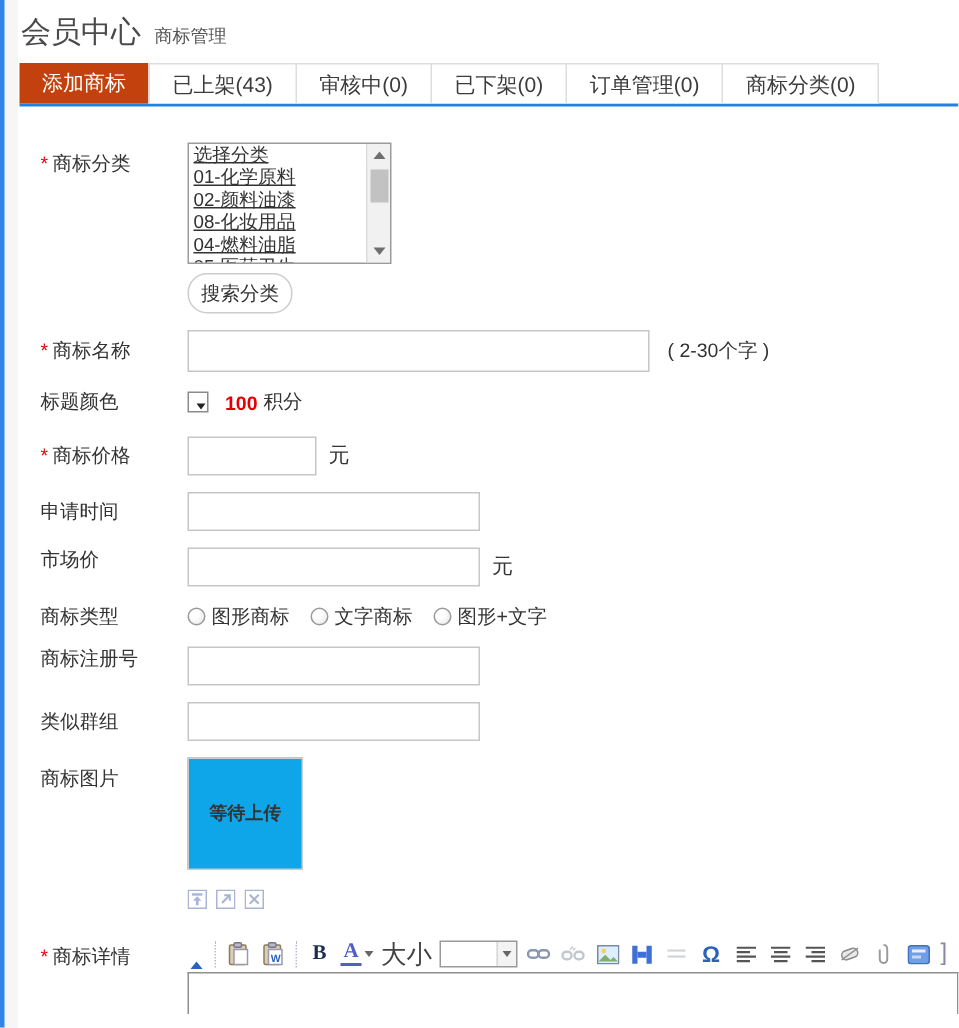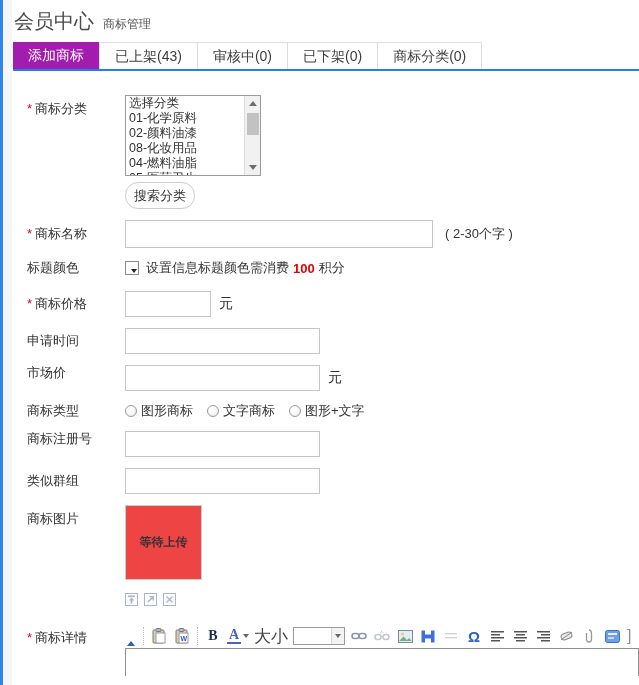--- a/index.html
+++ b/index.html
@@ -13,39 +13,39 @@
   .header { padding:8px 0 4px 1px; display:flex; align-items:baseline; }
   .header h1 { font-size:20px; font-weight:400; color:#4a4a4a; }
   .header .sub { font-size:12px; color:#555; margin-left:9px; }
 
   
   .tabbar { display:flex; border-bottom:2px solid #1e83e4; margin-top:3px; }
   .tab { height:27px; line-height:27px; padding:0 15px; font-size:14px; color:#3c3c3c;
          background:#fff; border-top:1px solid #ddd; border-right:1px solid #ddd;
          cursor:pointer; white-space:nowrap; }
   .tab:first-child { border:none; }
-  .tab.active { background:#a21caf; color:#fff; border:none; }
+  .tab.active { background:#c2410c; color:#fff; border:none; }
   .tab:nth-child(2){ border-left:1px solid #ddd; }
 
   
   .form { padding:24px 0 0 14px; }
   .row { display:flex; margin-bottom:11px; }
   .row-label { width:98px; flex:none; font-size:13px; color:#333; padding-top:6px; line-height:16px;}
   .req { color:#e60012; margin-right:3px; font-size:13px; }
   .ctrl { display:flex; align-items:center; font-size:13px; }
   input.txt { height:26px; border:1px solid #c6c6c6; background:#fff; padding:0 4px;
               font-size:13px; font-family:inherit; outline:none; }
   .unit { margin-left:8px; font-size:14px; color:#333; }
   .hint { margin-left:12px; font-size:13px; color:#333; }
 
   
   .listbox-wrap { display:flex; flex-direction:column; }
   .listbox { position:relative; width:136px; height:81px; border:1px solid #9b9b9b;
              background:#fff; overflow:hidden; }
-  .lb-items { width:119px; overflow:hidden; height:100%; }
+  .lb-items { width:119px; overflow:hidden; height:100%;text-decoration:underline; }
   .lb-item { height:15px; line-height:15px; font-size:12.5px; padding-left:3px;
              white-space:nowrap; cursor:default; }
   .lb-scroll { position:absolute; top:0; right:0; width:16px; height:100%;
                background:#f1f1f1; border-left:1px solid #dcdcdc; }
   .lb-btn { height:15px; display:flex; align-items:center; justify-content:center; background:#f1f1f1; }
   .arrow-up { width:0; height:0; border-left:4px solid transparent; border-right:4px solid transparent;
               border-bottom:5px solid #6e6e6e; }
   .arrow-dn { width:0; height:0; border-left:4px solid transparent; border-right:4px solid transparent;
               border-top:5px solid #6e6e6e; position:absolute; bottom:5px; left:4px; }
   .lb-thumb { position:absolute; top:17px; left:2px; width:12px; height:22px; background:#c2c2c2; }
@@ -60,21 +60,21 @@
                 border-top:4px solid #222; }
   .cost { color:#e60000; font-weight:bold; margin:0 4px; }
 
   
   .radio-group { display:flex; gap:14px; align-items:center; }
   .radio-opt { display:flex; align-items:center; gap:4px; cursor:pointer; }
   .radio { width:12px; height:12px; border-radius:50%; border:1px solid #9a9a9a;
            background:radial-gradient(circle at 35% 35%, #fff 30%, #e3e3e3); flex:none; }
 
   
-  .upload-box { width:77px; height:75px; border:1px solid #ccc; background:#ef4444;
+  .upload-box { width:77px; height:75px; border:1px solid #ccc; background:#0ea5e9;
                 display:flex; align-items:center; justify-content:center; }
   .upload-box span { font-size:12px; font-weight:bold; color:#333; }
   .img-icons { display:flex; gap:6px; margin-top:13px; }
   .img-icons svg { display:block; cursor:pointer; }
 
   
   .editor { flex:1; margin-right:0; }
   .ed-toolbar { display:flex; align-items:center; height:24px; padding:0 2px 0 0; gap:5px;
                 background:#fff; position:relative; }
   .collapse-tri { width:0; height:0; border-left:4px solid transparent; border-right:4px solid transparent;
@@ -104,20 +104,21 @@
   <div class="header">
     <h1>会员中心</h1>
     <span class="sub">商标管理</span>
   </div>
 
   <div class="tabbar">
     <div class="tab active">添加商标</div>
     <div class="tab">已上架(43)</div>
     <div class="tab">审核中(0)</div>
     <div class="tab">已下架(0)</div>
+    <div class="tab">订单管理(0)</div>
     <div class="tab">商标分类(0)</div>
   </div>
 
   <div class="form">
 
     <div class="row">
       <div class="row-label">
         <span class="req">*</span><span>商标分类</span>
       </div>
       <div class="listbox-wrap">
@@ -149,21 +150,20 @@
       <div class="ctrl">
         <input class="txt" style="width: 308px; height: 28px;" value="">
         <span class="hint">( 2-30个字 )</span>
       </div>
     </div>
 
     <div class="row" style="align-items:center;margin-bottom:14px;">
       <div class="row-label" style="padding-top:0;">标题颜色</div>
       <div class="ctrl">
         <span class="cbx"></span>
-        <span>设置信息标题颜色需消费</span>
         <span class="cost">100</span>
         <span>积分</span>
       </div>
     </div>
 
     <div class="row" style="align-items:center;">
       <div class="row-label" style="padding-top:0;">
         <span class="req">*</span><span>商标价格</span>
       </div>
       <div class="ctrl">

